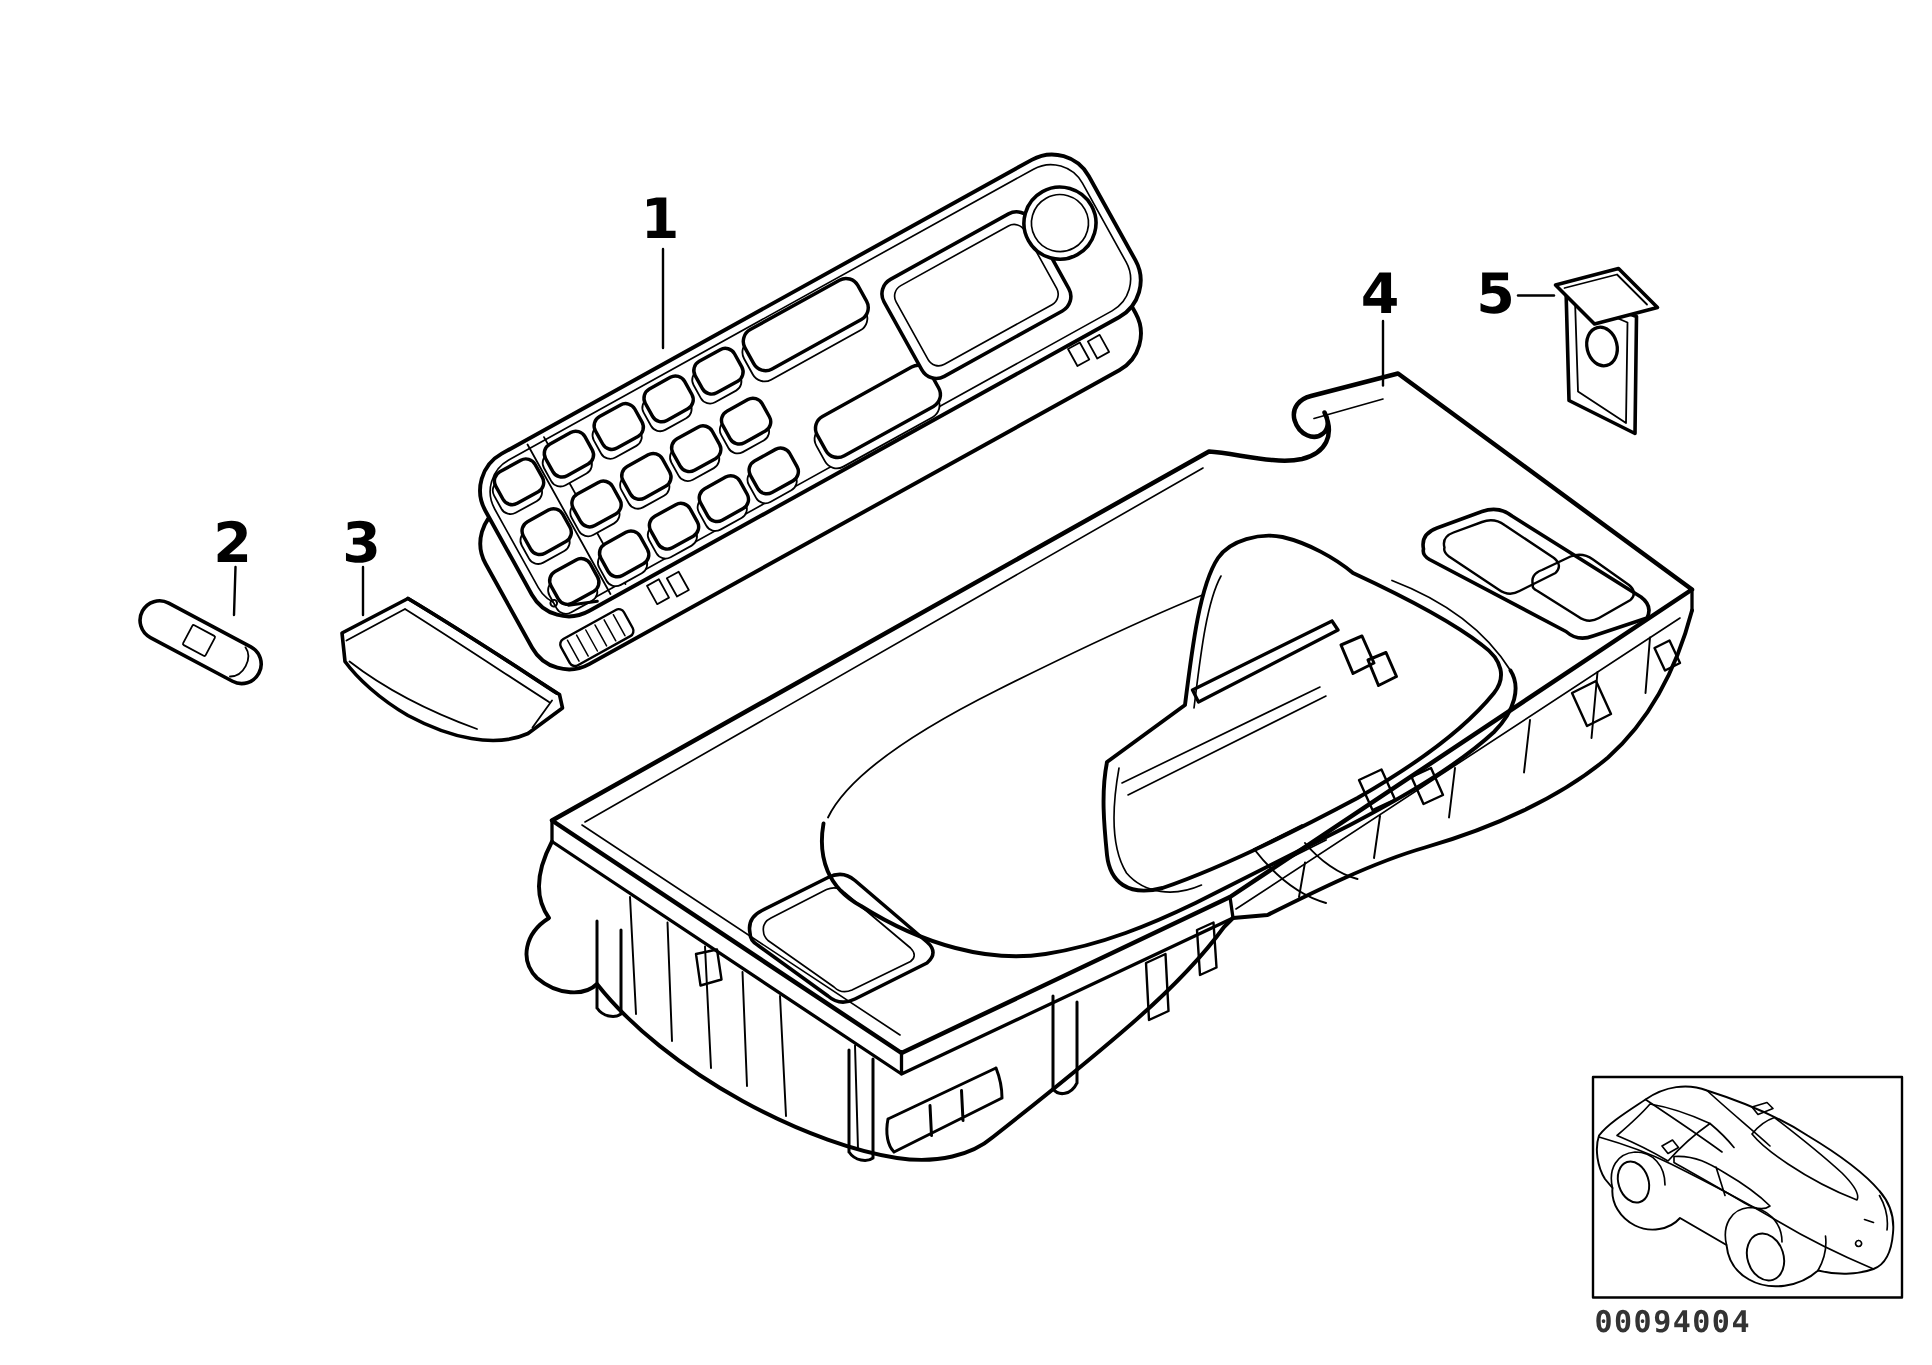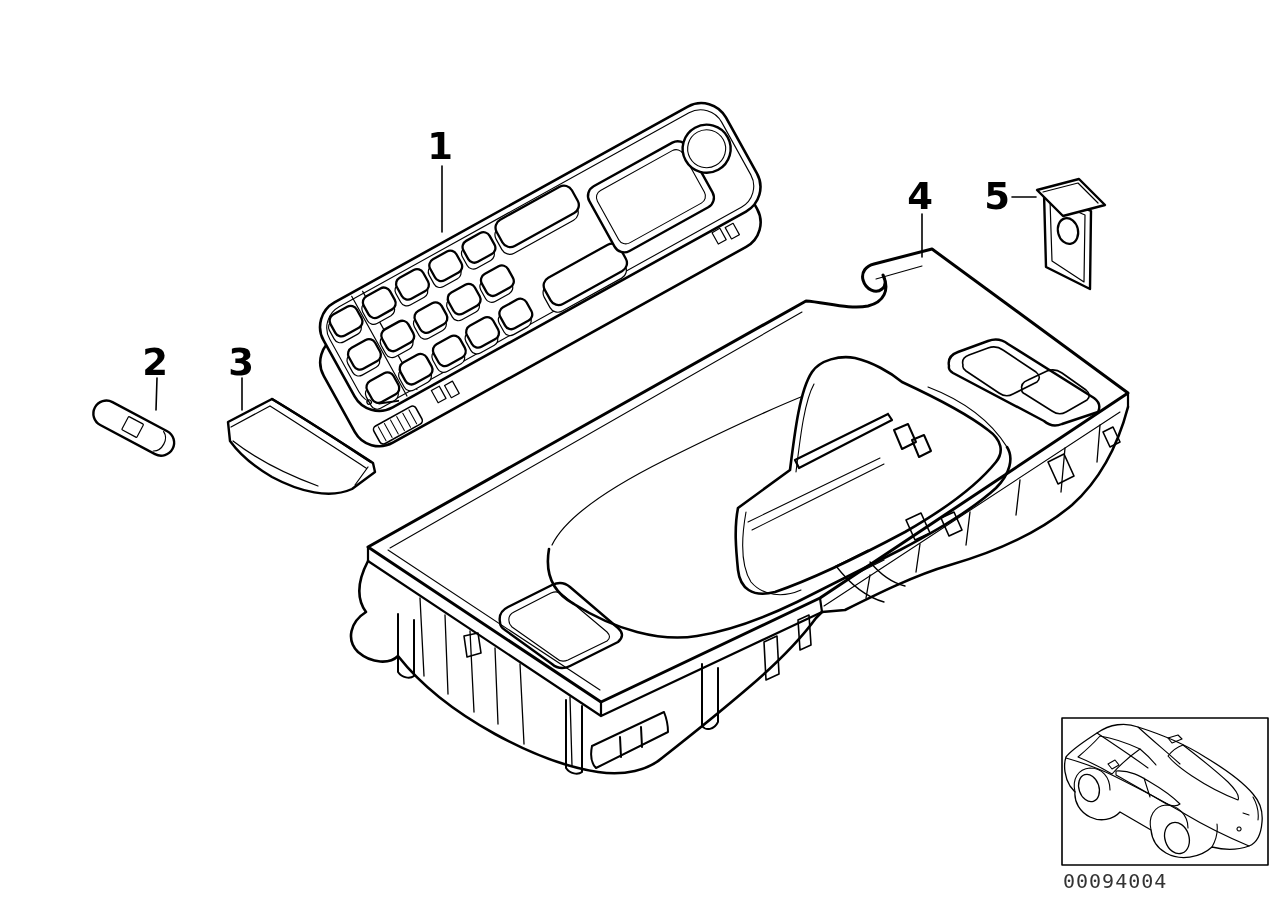--- a/index.html
+++ b/index.html
@@ -19,21 +19,21 @@
   .kshadow{stroke-width:1.2;fill:#fff}
   .kface{stroke-width:2.3;fill:#fff}
   .callout{
     position:absolute; transform:translate(-50%,-50%);
     font-family:"DejaVu Sans", sans-serif; font-weight:bold;
     font-size:37px; color:var(--line); line-height:1; cursor:pointer;
   }
   .partnum{
     position:absolute; left:1063px; top:869px;
     font-family:"DejaVu Sans Mono", monospace; font-size:20px;
-    letter-spacing:1px; color:#333;
+    letter-spacing:1px; color:#333;font-weight:bold;
   }
 </style>
 </head>
 <body>
 
 <div class="stage">
 
 <svg width="1288" height="910" viewBox="0 0 1288 910">
   <defs>
     <g id="key">

